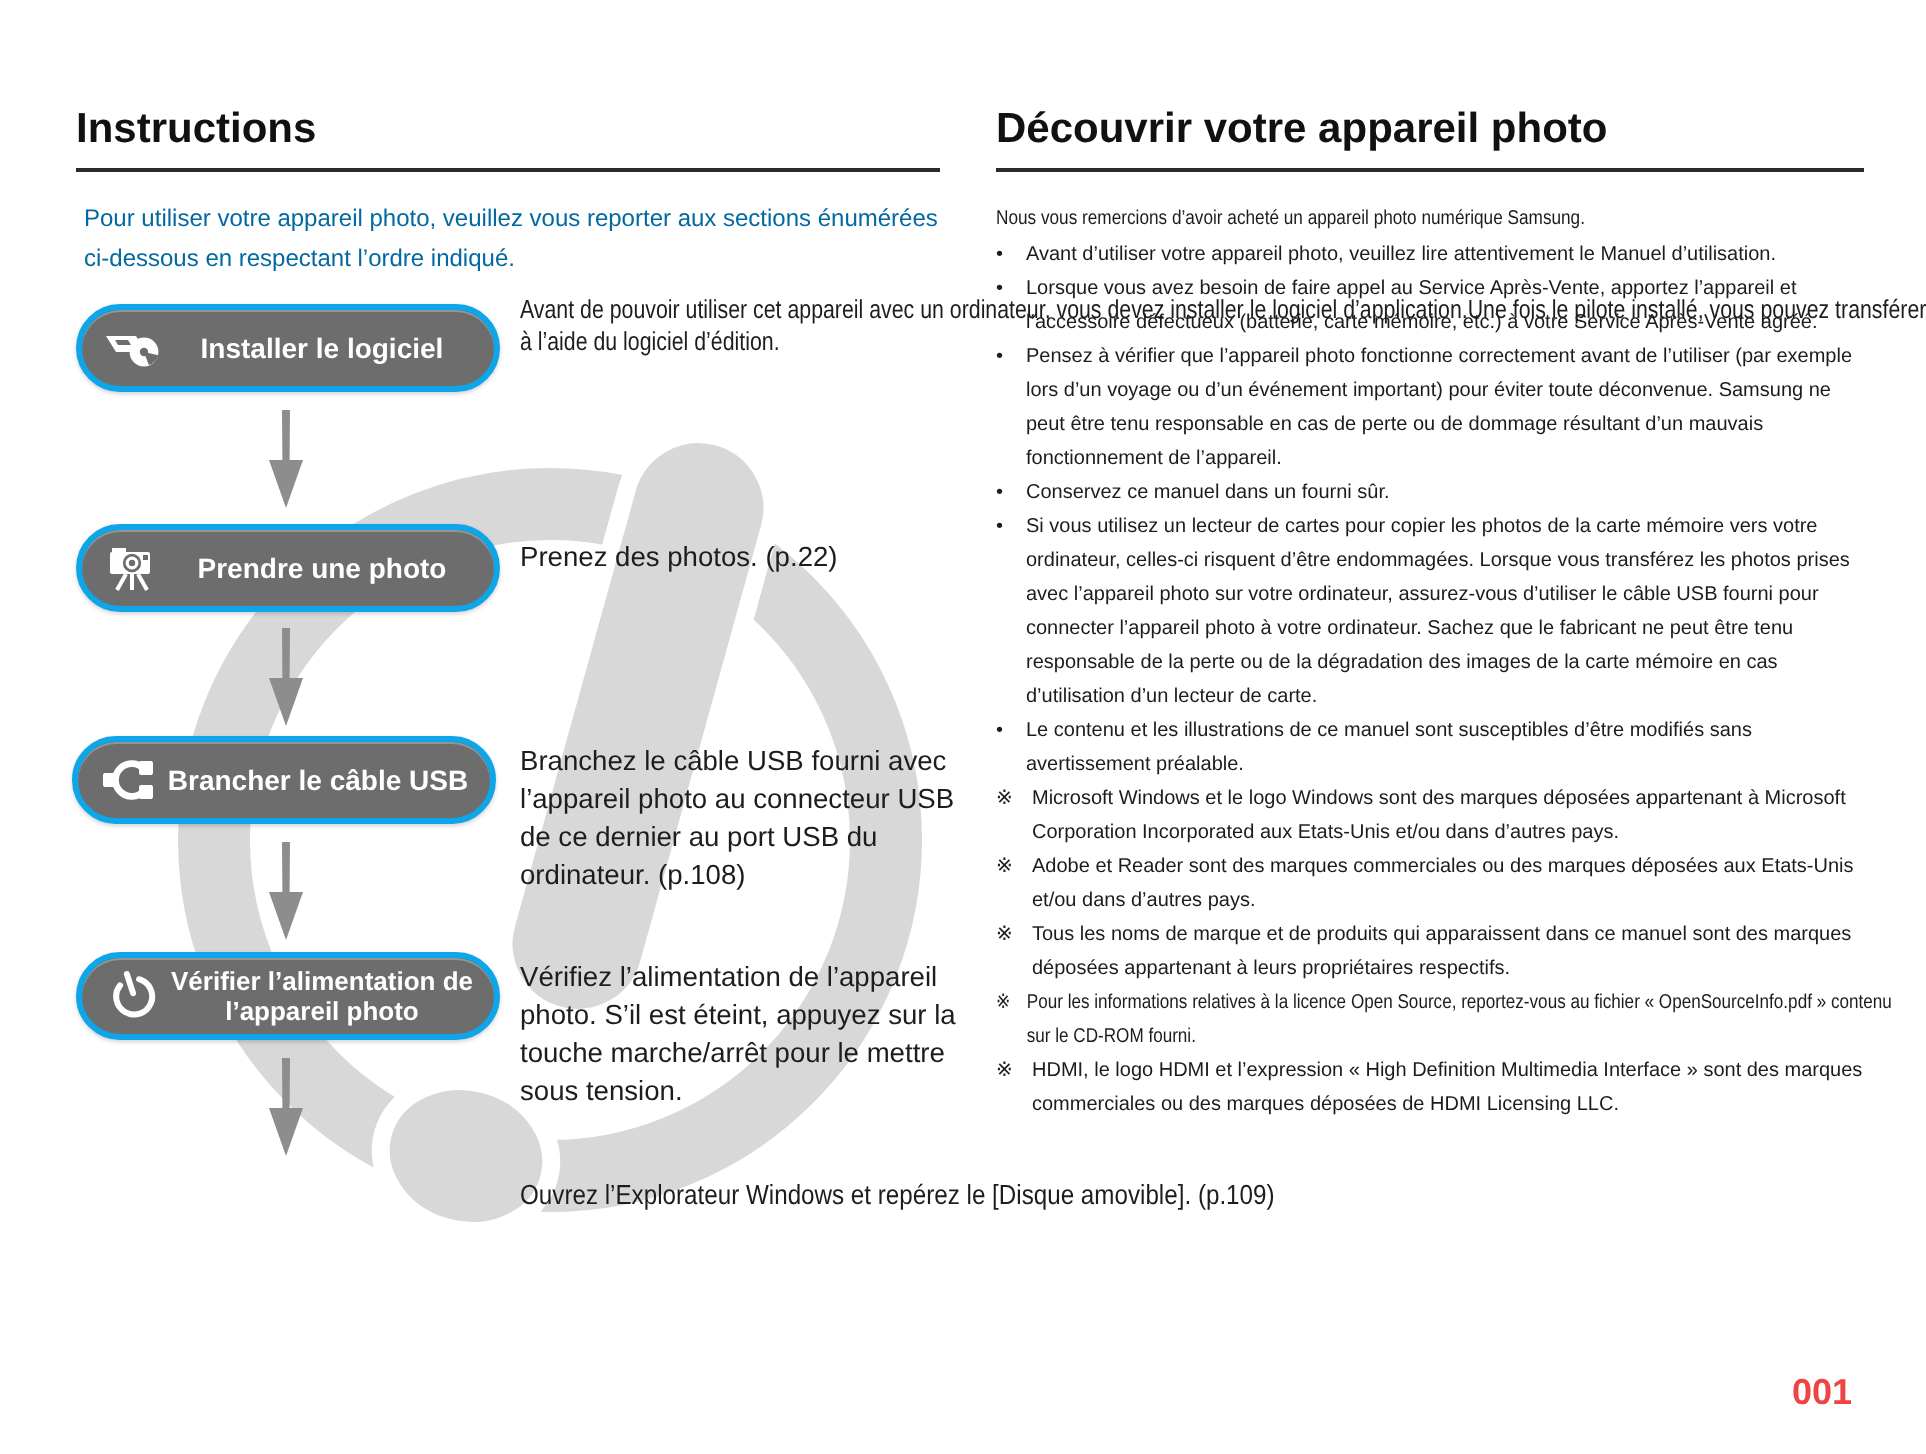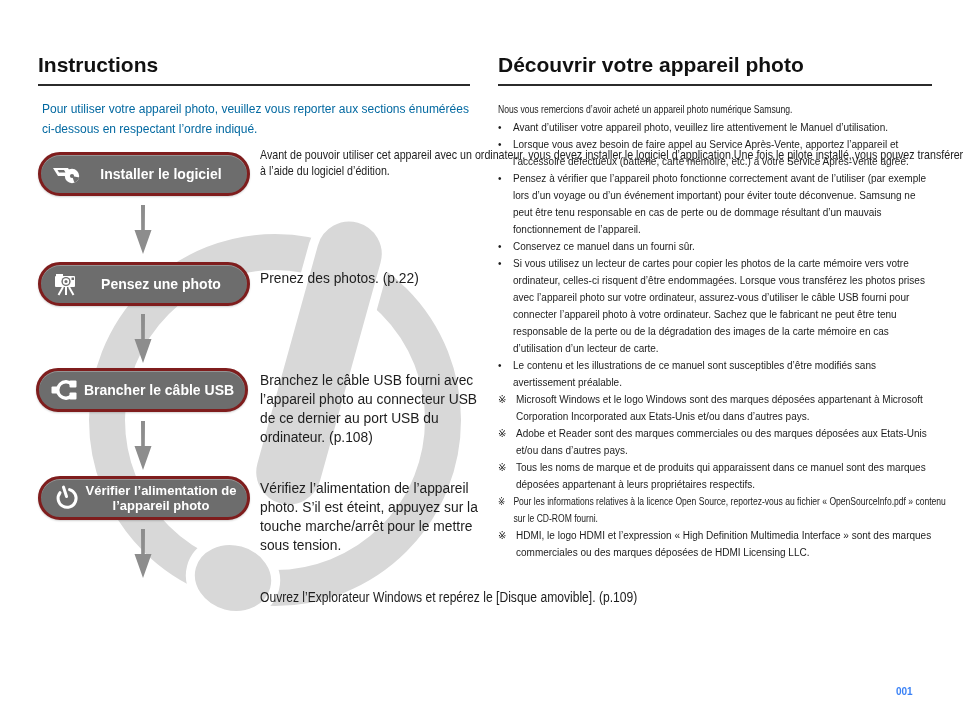--- a/index.html
+++ b/index.html
@@ -16,39 +16,39 @@
   
   .sec-title{
     font-size:21px;font-weight:bold;color:#111;
     letter-spacing:0;line-height:24px;white-space:nowrap;
   }
   .rule{height:2px;background:#2b2b2b;}
   
   .intro-left{font-size:12px;line-height:20px;color:#0369a1;}
   .step-btn{
     box-sizing:border-box;width:212px;height:44px;
-    background:#6d6d6d;border:3px solid #7f1d1d;border-radius:23px;
+    background:#6d6d6d;border:3px solid #0ea5e9;border-radius:23px;
     display:flex;align-items:center;color:#ffffff;
     box-shadow:inset 0 1px 0 rgba(255,255,255,.28), 0 1px 2px rgba(0,0,0,.18);
   }
   .step-btn .icn{width:36px;margin-left:8px;display:flex;justify-content:center;align-items:center;flex:none;}
   .step-btn .lbl{flex:1;text-align:center;font-weight:bold;font-size:14px;line-height:15px;padding-right:10px;}
   .lbl-sm{font-size:13px !important;}
   .lbl-xs{font-size:12.5px !important;white-space:nowrap;transform:scaleX(.93);transform-origin:50% 50%;}
   .step-desc{font-size:13.8px;line-height:19px;color:#1d1d1d;}
   .desc-cond{font-size:13px;line-height:16px;width:122%;transform:scaleX(.82);transform-origin:0 0;}
   .desc-cond5{font-size:13.8px;line-height:19px;width:114%;transform:scaleX(.877);transform-origin:0 0;}
   
   .right-body{font-size:10px;line-height:17px;color:#1c1c1c;}
   .r-intro{white-space:nowrap;transform:scaleX(.86);transform-origin:0 0;margin:0 0 1px 0;}
   .item{position:relative;padding-left:15px;margin:0;}
   .item .mk{position:absolute;left:0;top:0;}
   .item-note{padding-left:18px;}
   .cond{width:117%;transform:scaleX(.855);transform-origin:0 0;}
-  .page-num{font-size:10px;font-weight:bold;color:#3b82f6;}
+  .page-num{font-size:18px;font-weight:bold;color:#ef4444;}
   
   .wm{z-index:0;}
 </style>
 </head>
 <body>
 
 <div class="page">
 
   <svg class="abs wm" style="left:55px;top:185px;" width="424" height="440" viewBox="0 0 424 440">
     <circle cx="220" cy="235" r="168" fill="none" stroke="#d8d8d8" stroke-width="36"></circle>
@@ -84,21 +84,21 @@
         <rect x="3" y="4" width="7" height="4" fill="#ffffff"></rect>
         <rect x="2" y="6" width="20" height="11" rx="1" fill="#ffffff"></rect>
         <circle cx="13" cy="11.5" r="4.6" fill="#6d6d6d"></circle>
         <circle cx="13" cy="11.5" r="2.4" fill="none" stroke="#ffffff" stroke-width="1.6"></circle>
         <rect x="18.5" y="7.5" width="2.5" height="2.5" fill="#6d6d6d"></rect>
         <line x1="13" y1="17" x2="13" y2="25" stroke="#ffffff" stroke-width="2"></line>
         <line x1="10" y1="17" x2="5.5" y2="25" stroke="#ffffff" stroke-width="2"></line>
         <line x1="16" y1="17" x2="20.5" y2="25" stroke="#ffffff" stroke-width="2"></line>
       </svg>
     </span>
-    <span class="lbl">Pensez une photo</span>
+    <span class="lbl">Prendre une photo</span>
   </div>
   <div class="abs z1 step-desc" style="left:260px;top:269px;width:214px;">Prenez des photos. (p.22)</div>
 
   <svg class="abs z1" style="left:130px;top:314px;" width="26" height="50" viewBox="0 0 26 50">
     <path d="M11 0 H15 L14.8 25 H21.5 L13 49 L4.5 25 H11.2 Z" fill="#8d8d8d"></path>
   </svg>
 
   <div class="abs z1 step-btn" style="left:36px;top:368px;">
     <span class="icn">
       <svg width="28" height="28" viewBox="0 0 28 28">

